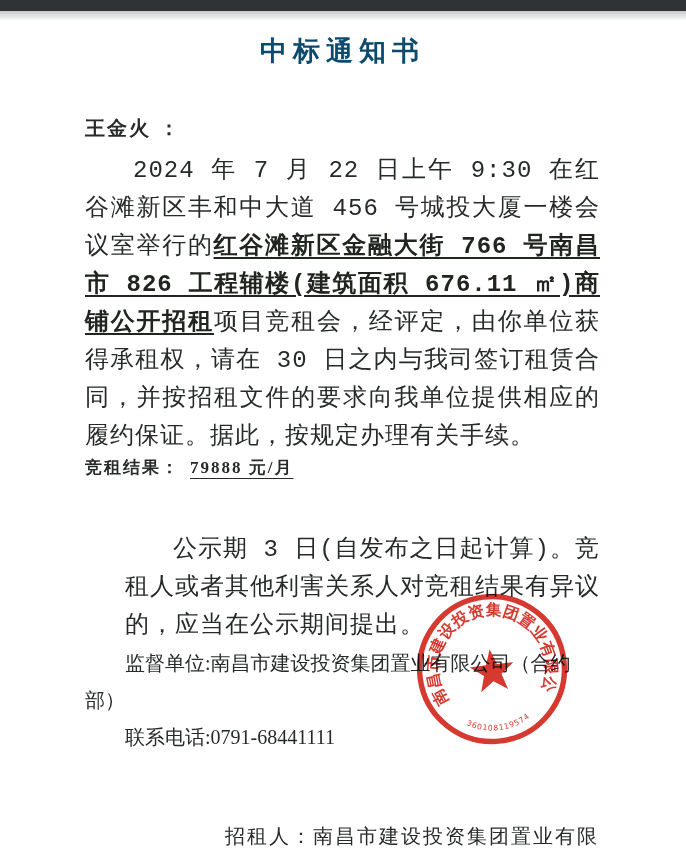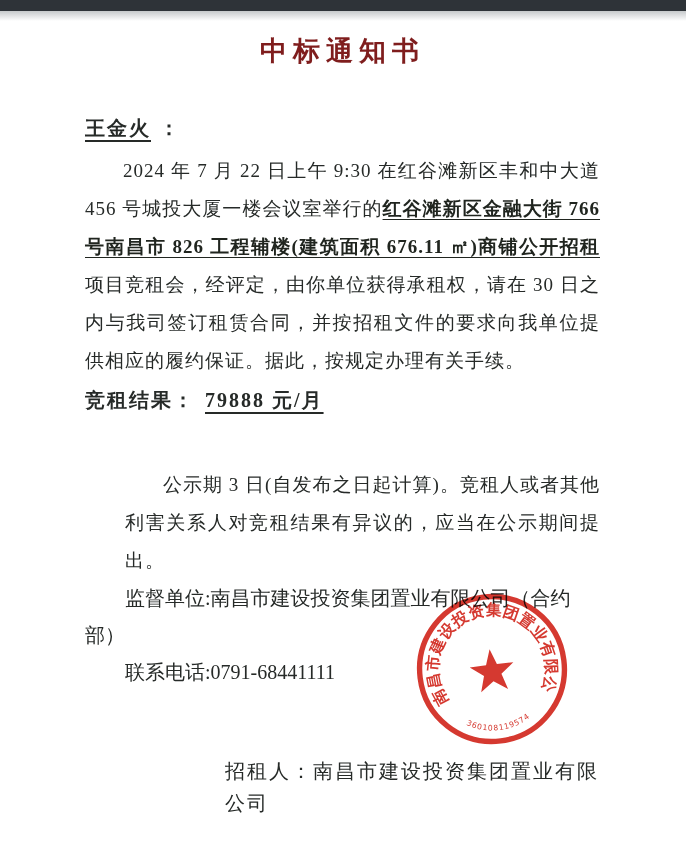--- a/index.html
+++ b/index.html
@@ -24,51 +24,51 @@
   }
   .content {
     padding: 0 86px 0 85px;
   }
   .doc-title {
     margin: 12px 0 16px 0;
     text-align: center;
     font-size: 27px;
     font-weight: bold;
     letter-spacing: 6px;
-    color: #7f1d1d;
+    color: #0c4a6e;
   }
   .addressee {
     margin: 46px 0 0 0;
     font-size: 20px;
     font-weight: bold;
     letter-spacing: 2px;
   }
   .addressee .name {
-    text-decoration: underline;
     text-underline-offset: 5px;
     padding-right: 8px;
   }
   .body-para {
     margin: 10px 0 0 0;
-    font-size: 19px;
+    font-size: 24px;
     line-height: 38px;
     letter-spacing: 1px;
     text-align: justify;
     text-justify: inter-character;
     text-indent: 2em;
+    font-family: Liberation Mono, monospace;
   }
   .hl {
     font-weight: bold;
     text-decoration: underline;
     text-underline-offset: 4px;
     color: #20251f;
   }
   .result-line {
-    margin: 7px 0 0 0;
-    font-size: 20px;
+    margin: 0 0 0 0;
+    font-size: 17px;
     font-weight: bold;
     letter-spacing: 2px;
   }
   .result-line .value {
     text-decoration: underline;
     text-underline-offset: 5px;
     padding: 0 14px 0 10px;
   }
   .publicity {
     margin-top: 52px;

